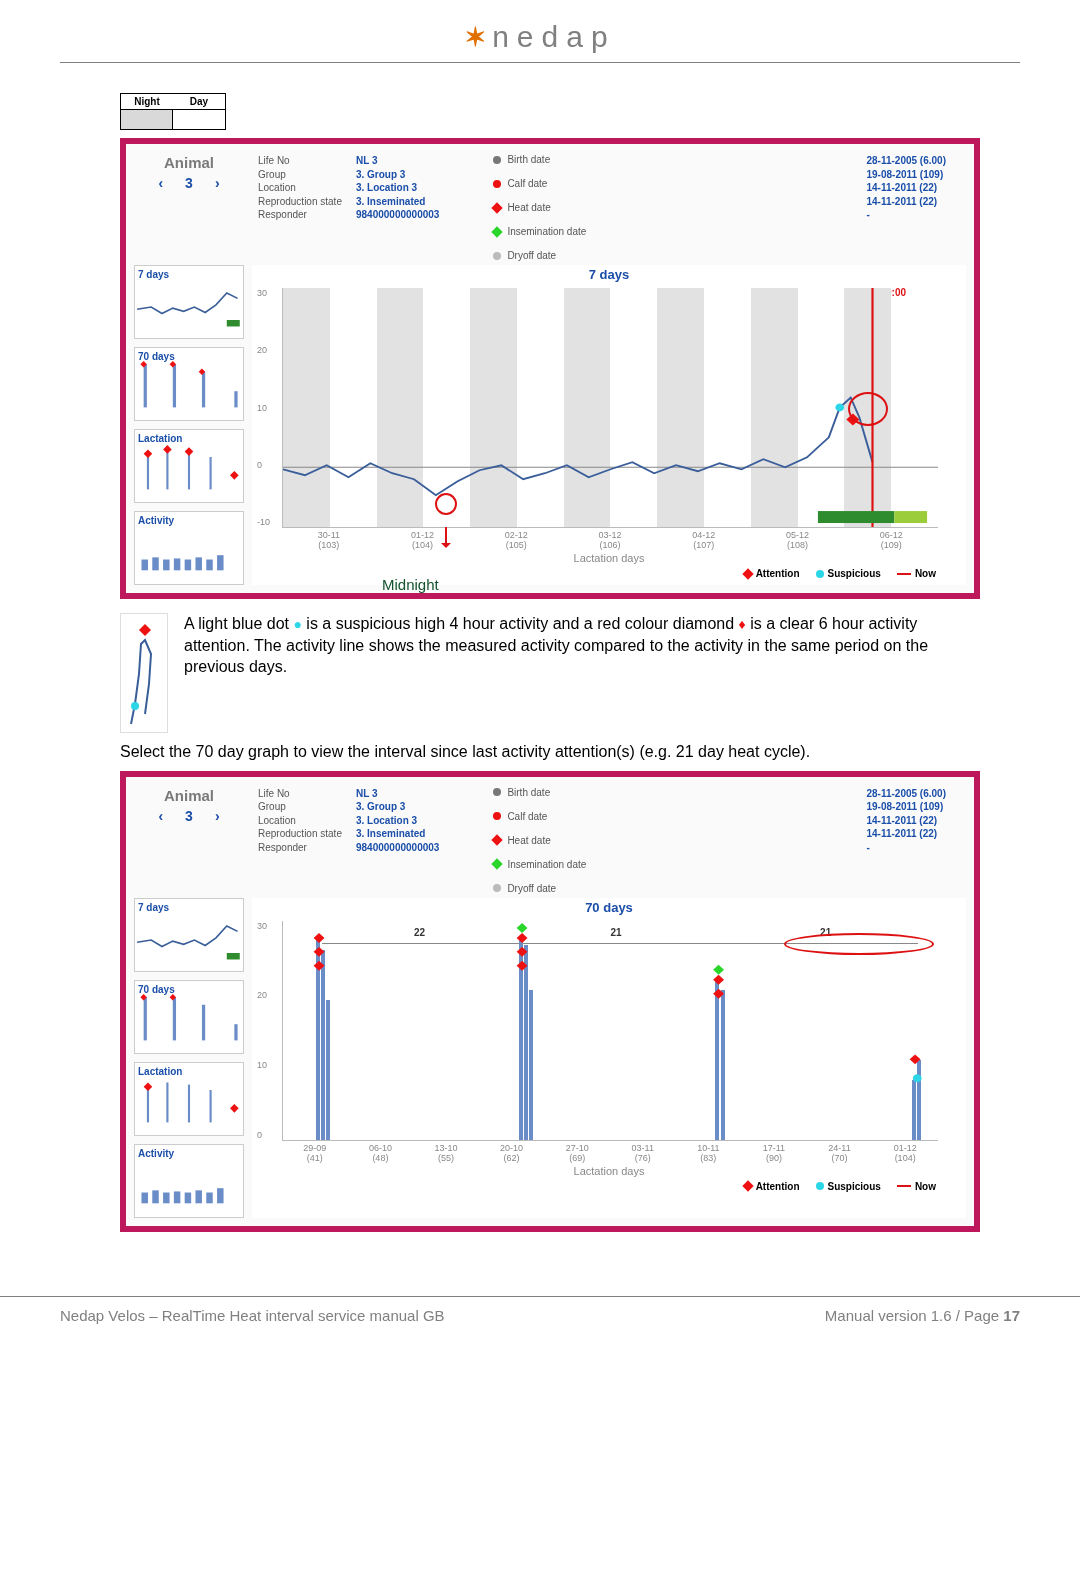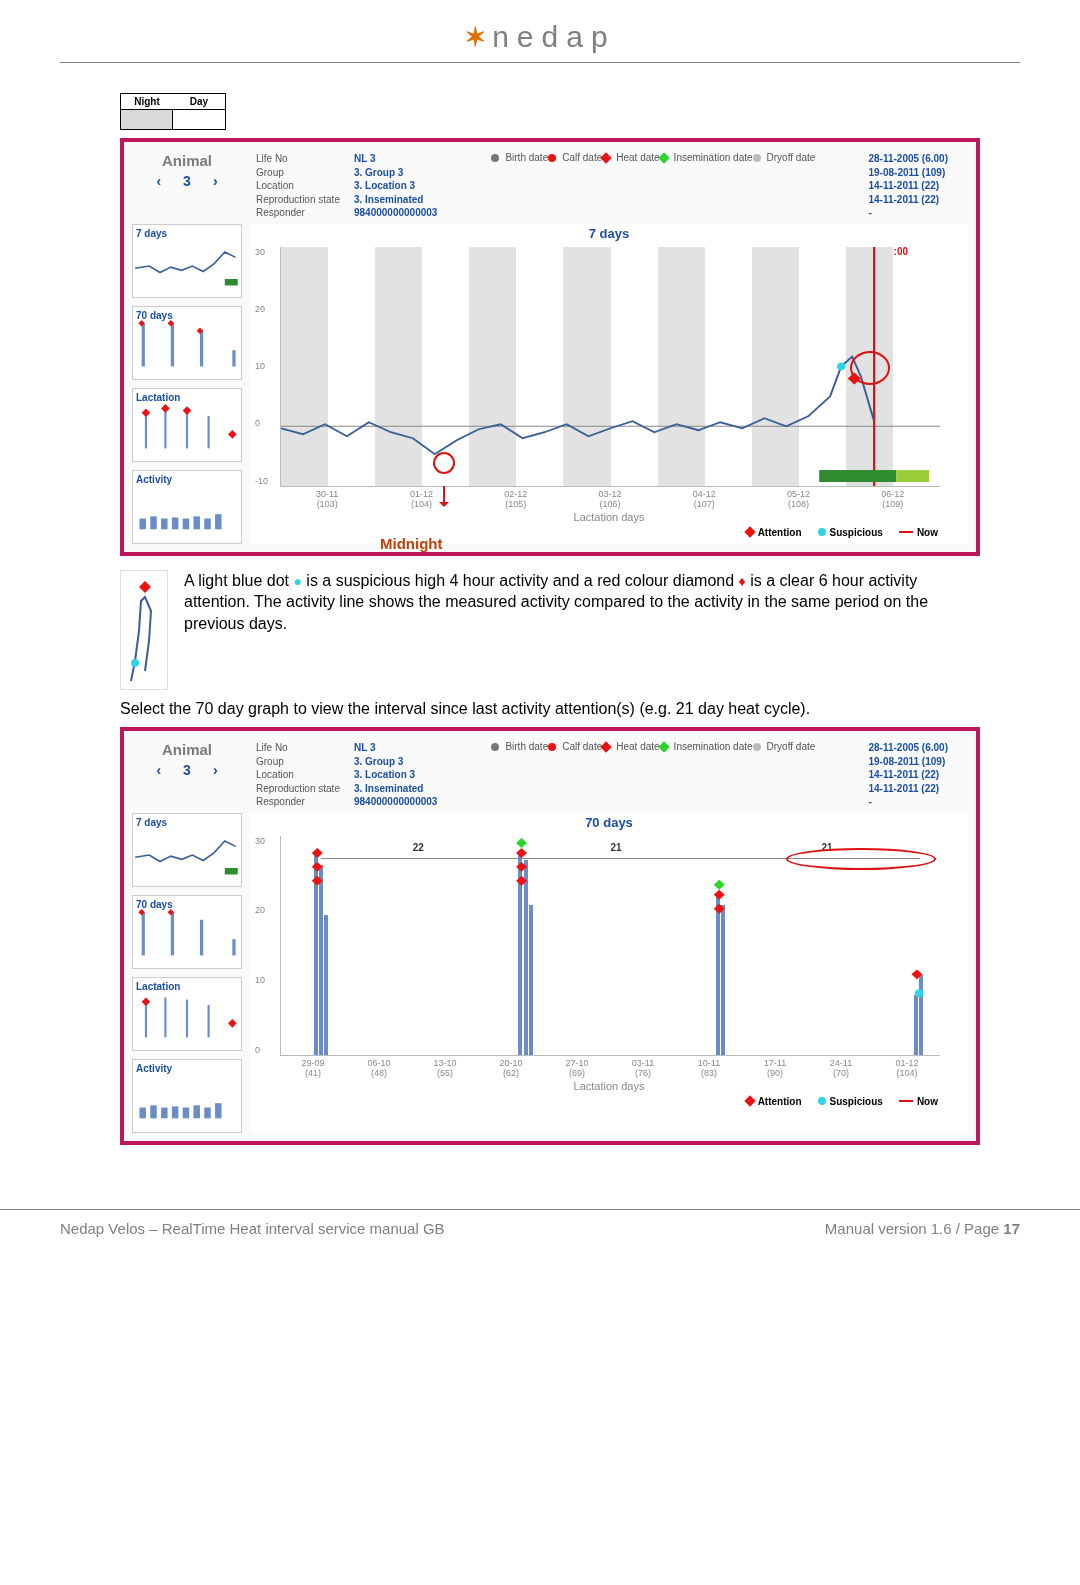--- a/index.html
+++ b/index.html
@@ -10,50 +10,50 @@
   .logo-star{color:#e07000;font-size:26px;font-weight:bold;letter-spacing:0}
   .content{padding:30px 40px 30px 60px}
   .row1{display:flex;gap:20px;align-items:flex-start}
   .nd-box{border:1px solid #000}
   .nd-head{display:flex}
   .nd-head div{width:52px;text-align:center;font-weight:bold;font-size:10px;padding:2px 0}
   .nd-cells{display:flex}
   .nd-cells div{width:52px;height:20px;border-top:1px solid #000}
   .nd-cells div:first-child{background:#d9d9d9;border-right:1px solid #000}
   .para{font-size:16px;line-height:1.35;color:#000}
-  .screenshot{margin:8px 0 14px;border:4px solid #be185d;background:#fafafa;position:relative;overflow:hidden}
+  .screenshot{margin:8px 0 14px;border:6px solid #be185d;background:#fafafa;position:relative;overflow:hidden}
   .ss-top{display:flex;align-items:flex-start;padding:10px 8px 4px;gap:14px}
   .animal-block{width:110px;text-align:center}
   .animal-title{color:#7a7a7a;font-weight:bold;font-size:15px}
   .animal-nav{display:flex;justify-content:center;align-items:center;gap:22px;color:#1a4ea8;font-weight:bold;font-size:14px;margin-top:4px}
   .meta-col{font-size:10px;color:#555;line-height:1.35}
   .meta-col .v{color:#1a4ea8;font-weight:bold}
   .meta-right{font-size:10px;color:#1a4ea8;font-weight:bold;line-height:1.35;margin-left:auto;padding-right:20px}
-  .legend-keys{display:flex;flex-direction:row;gap:0;font-size:10px;color:#555}
+  .legend-keys{display:flex;flex-direction:column;gap:13px;font-size:10px;color:#555}
   .legend-keys div{display:flex;align-items:center;gap:6px}
   .dot{width:8px;height:8px;border-radius:50%;display:inline-block}
   .diamond{width:8px;height:8px;display:inline-block;transform:rotate(45deg)}
   .ss-body{display:flex;padding:0 8px 8px}
   .thumbs{width:110px;display:flex;flex-direction:column;gap:8px}
   .thumb{border:1px solid #ccc;background:#fff;height:74px;padding:3px;font-size:10px;color:#1a4ea8;font-weight:bold;position:relative;overflow:hidden}
   .thumb svg{position:absolute;inset:0}
   .main-chart{flex:1;position:relative;background:#fff;margin-left:8px}
   .chart-title{text-align:center;color:#1a4ea8;font-weight:bold;font-size:13px;padding:2px 0}
   .chart-area{position:relative;height:240px;margin:4px 28px 0 30px;border-left:1px solid #bbb;border-bottom:1px solid #bbb}
   .stripes{position:absolute;inset:0;display:flex}
   .stripes div{flex:1}
   .stripes div:nth-child(odd){background:#e2e2e2}
   .axis-y{position:absolute;left:-26px;top:0;bottom:0;display:flex;flex-direction:column;justify-content:space-between;font-size:9px;color:#888}
   .axis-x{display:flex;justify-content:space-between;font-size:9px;color:#888;margin:2px 28px 0 30px;text-align:center}
   .axis-x div{flex:1}
   .subaxis{text-align:center;color:#888;font-size:11px;margin-top:2px}
   .legend{display:flex;justify-content:flex-end;gap:16px;font-size:10px;padding:4px 30px 2px;align-items:center}
   .legend span{display:flex;align-items:center;gap:4px}
   .nowline{display:inline-block;width:14px;height:2px;background:#d11}
-  .ann{position:absolute;font-weight:bold;color:#c2410c}
+  .ann{position:absolute;font-weight:normal;color:#14532d}
   .nowlabel{position:absolute;color:#d11;font-size:10px;font-weight:bold}
   .line-svg{position:absolute;inset:0;width:100%;height:100%}
   .row2{display:flex;gap:16px;align-items:flex-start;margin:8px 0 8px}
   .snip{width:48px;height:120px;border:1px solid #ddd;background:#fff;position:relative}
   .footer{border-top:1.5px solid #808080;padding:10px 60px 20px;display:flex;justify-content:space-between;color:#808080;font-size:15px}
   .footer b{color:#808080}
   .bars70 .b{position:absolute;bottom:0;width:4px;background:#6a8dc8}
   .circ{position:absolute;border:2px solid #d11;border-radius:50%}
   .arrow-down{position:absolute;width:2px;background:#d11}
   .arrow-down:after{content:"";position:absolute;bottom:-6px;left:-4px;border:5px solid transparent;border-top-color:#d11}

